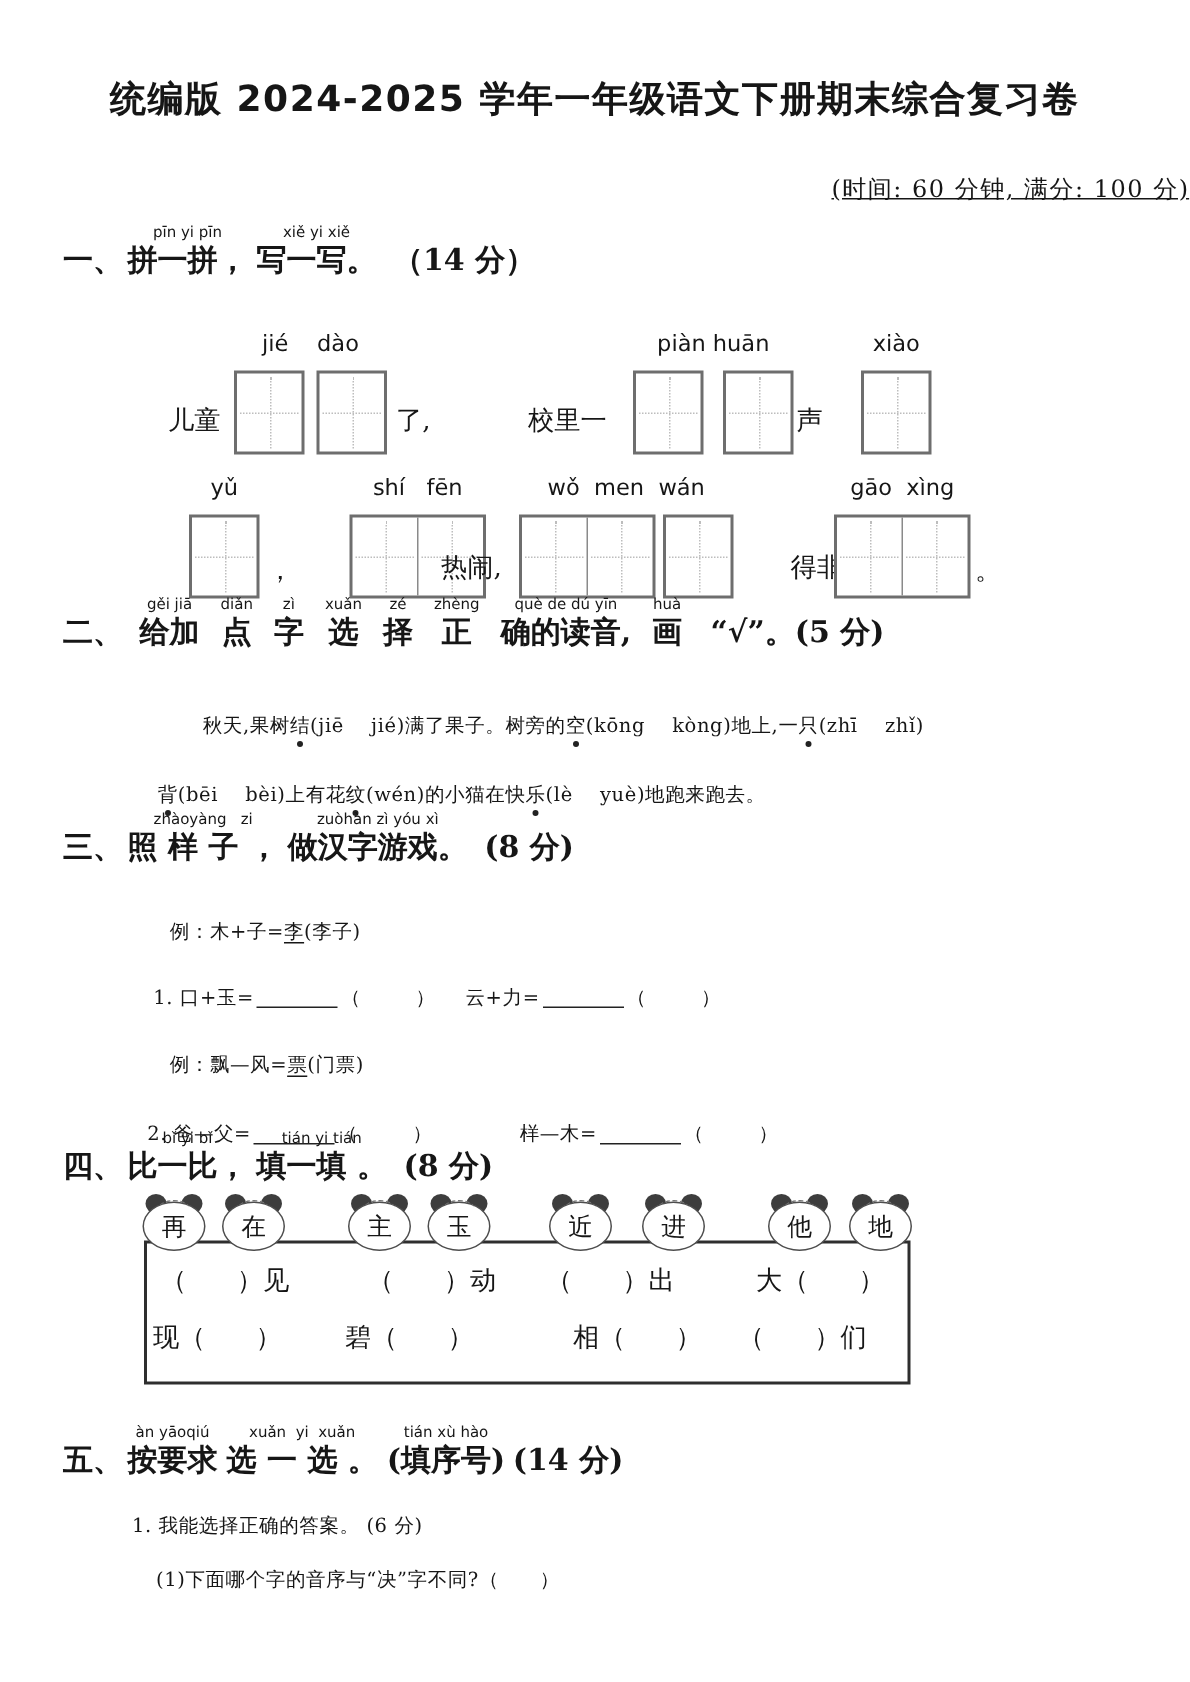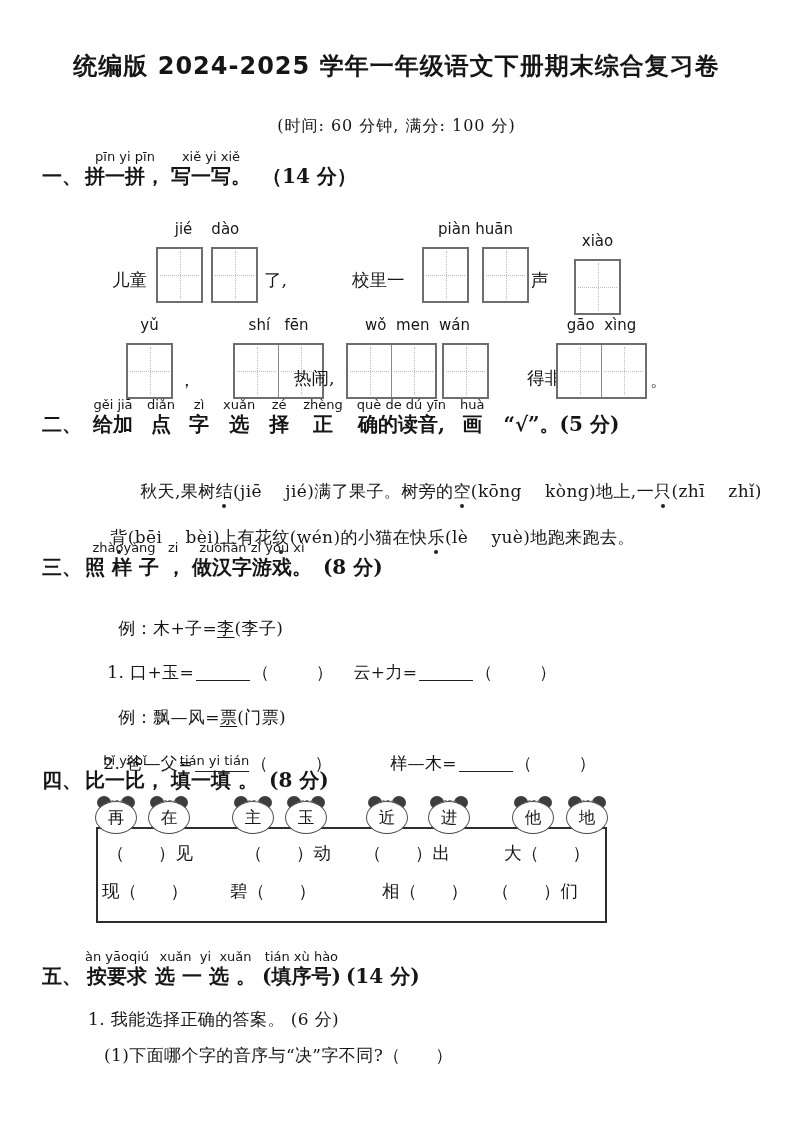--- a/index.html
+++ b/index.html
@@ -1,44 +1,44 @@
 <!DOCTYPE html>
 <html><head>
 <meta charset="utf-8">
 <style>
   html,body{margin:0;padding:0;background:#ffffff;}
   .page{position:relative;width:793px;height:1121px;background:#fff;overflow:hidden;
         font-family:"DejaVu Serif", serif;color:#161616;}
   .title{position:absolute;top:50px;left:0;right:0;text-align:center;
          font-family:"DejaVu Sans", sans-serif;font-weight:bold;font-size:24px;letter-spacing:1px;}
-  .subtitle{position:absolute;top:116px;left:0;right:0;text-align:center;font-size:16px;letter-spacing:1px;}
+  .subtitle{position:absolute;top:116px;left:0;right:0;text-align:right;font-size:16px;letter-spacing:1px;text-decoration:underline;}
 
   
   .sec-header{position:absolute;display:flex;align-items:flex-end;}
   .sec-num{font-size:20px;font-weight:600;line-height:1.2;padding-bottom:1px;}
   .sec-tail{font-size:20px;font-weight:600;line-height:1.2;padding-bottom:1px;margin-left:8px;white-space:pre;}
   .py-word{display:inline-flex;flex-direction:column;align-items:center;margin:0 3px;}
-  .py-word .py{font-family:"DejaVu Sans", sans-serif;font-size:13px;line-height:1.1;white-space:pre;}
+  .py-word .py{font-family:"DejaVu Sans", sans-serif;font-size:10px;line-height:1.1;white-space:pre;}
   .py-word .hz{font-size:20px;font-weight:600;line-height:1.25;white-space:pre;}
   .gap8{gap:8px;}
 
   
   .abs-line{position:absolute;left:0;width:793px;height:92px;}
   .gtext{position:absolute;font-size:17.5px;white-space:pre;}
   .grid-group{position:absolute;display:flex;flex-direction:column;align-items:center;}
   .gpy{height:27px;font-family:"DejaVu Sans", sans-serif;font-size:15px;white-space:pre;}
   .box-row{display:flex;align-items:flex-start;}
   .tzg{display:flex;border:2px solid #6e6e6e;background:#fff;}
   .cell{width:43px;height:52px;position:relative;}
   .cell + .cell{border-left:1.5px solid #8a8a8a;}
   .cell::before{content:"";position:absolute;left:2px;right:2px;top:50%;border-top:1.5px dotted #bdbdbd;}
   .cell::after{content:"";position:absolute;top:2px;bottom:2px;left:50%;border-left:1.5px dotted #bdbdbd;}
 
   
-  .para{position:absolute;font-size:17px;letter-spacing:0.4px;white-space:pre;}
+  .para{position:absolute;font-size:13px;letter-spacing:0.4px;white-space:pre;}
   .dot-char{position:relative;display:inline-block;}
   .dot-char::after{content:"";position:absolute;left:50%;margin-left:-2px;bottom:-5px;
                    width:4px;height:4px;border-radius:50%;background:#222;}
   .ul{text-decoration:underline;text-underline-offset:3px;}
   .blank{display:inline-block;width:54px;height:14px;border-bottom:1.5px solid #222;vertical-align:-3px;margin:0 2px;}
   .hgap{display:inline-block;}
 
   
   .panda{position:absolute;width:42px;height:38px;z-index:2;}
   .panda .ear{position:absolute;top:0;width:14px;height:13px;border-radius:50%;background:#3d3d3d;}
@@ -93,21 +93,21 @@
       <div class="box-row" style="gap:13px;">
         <div class="tzg">
             <div class="cell"></div>
           </div>
         <div class="tzg">
             <div class="cell"></div>
           </div>
       </div>
     </div>
     <span class="gtext" style="left:531px;top:48px;">声</span>
-    <div class="grid-group" style="left:574px;top:12px;">
+    <div class="grid-group" style="left:574px;top:0;">
       <div class="gpy">xiào</div>
       <div class="box-row">
         <div class="tzg">
             <div class="cell"></div>
           </div>
       </div>
     </div>
   </div>
 
   <div class="abs-line" style="top:316px;">

